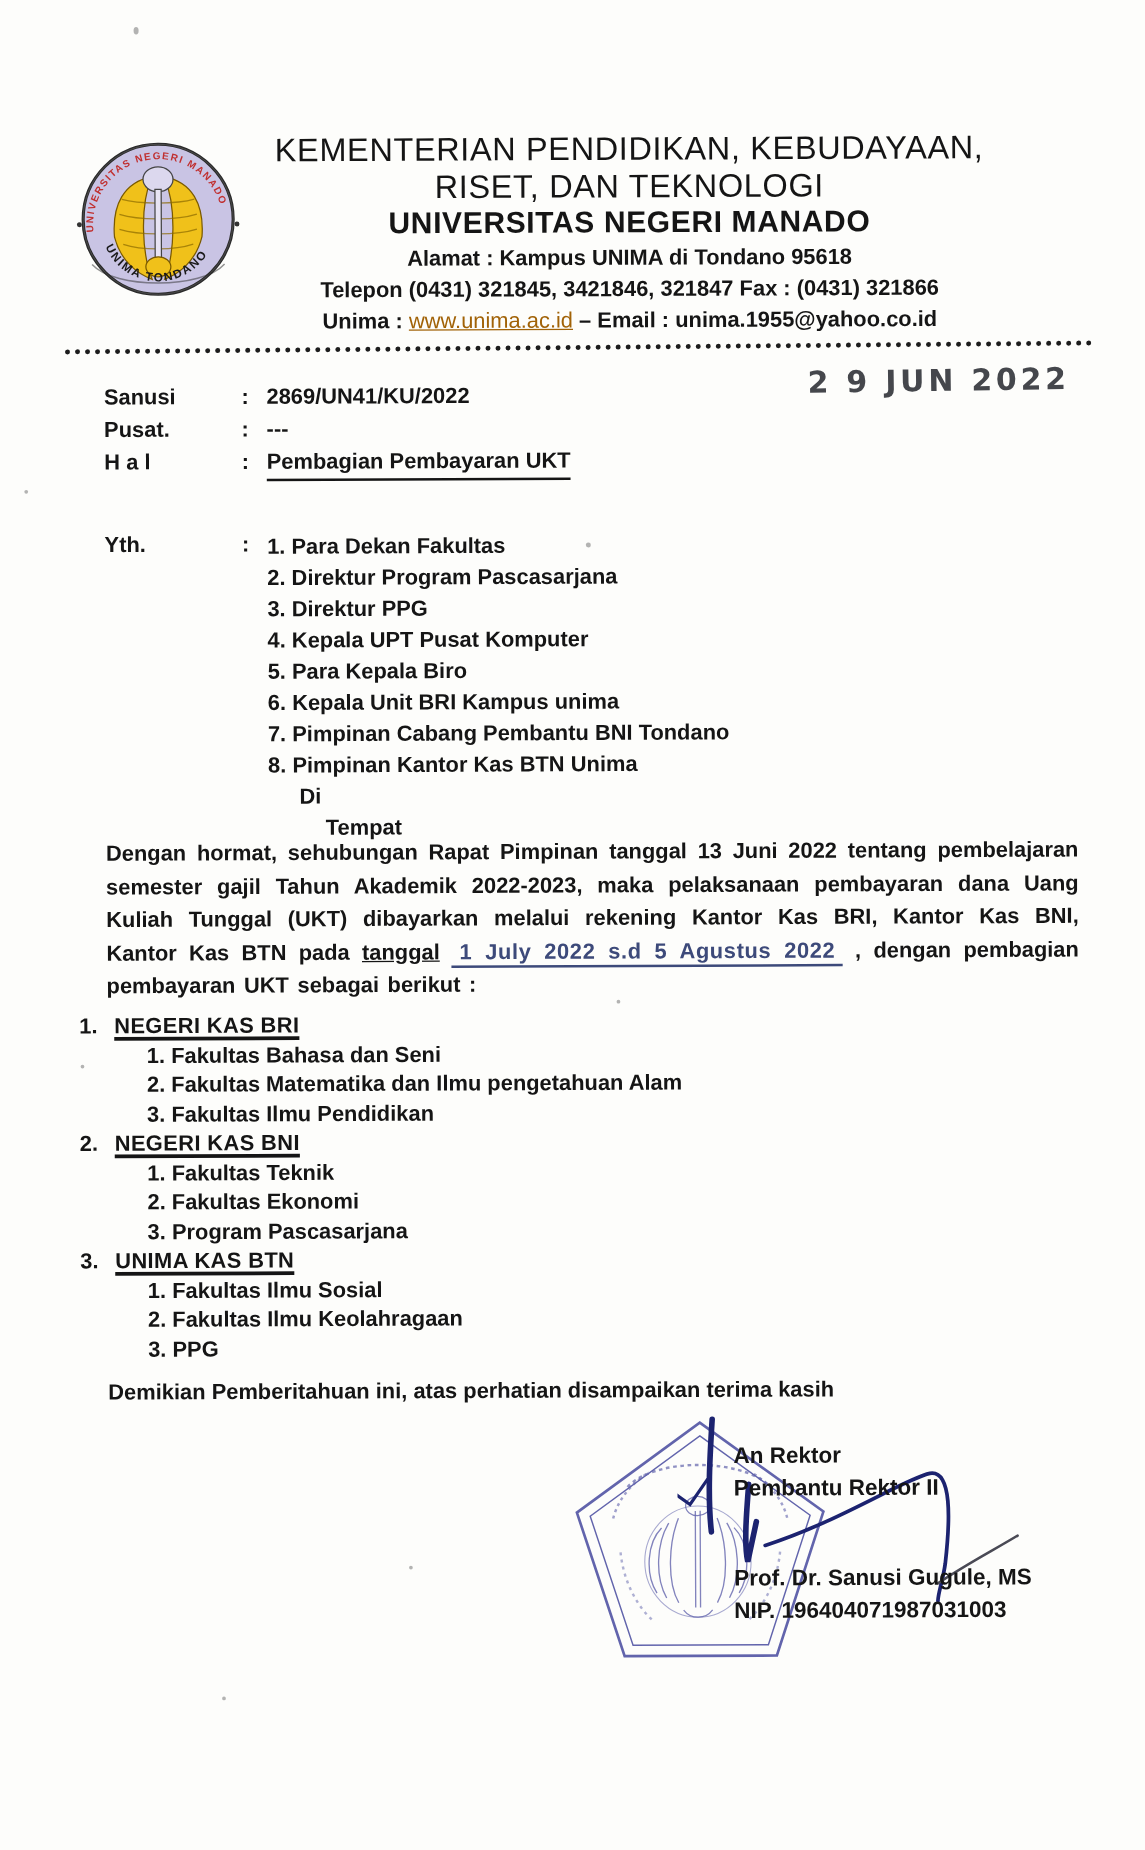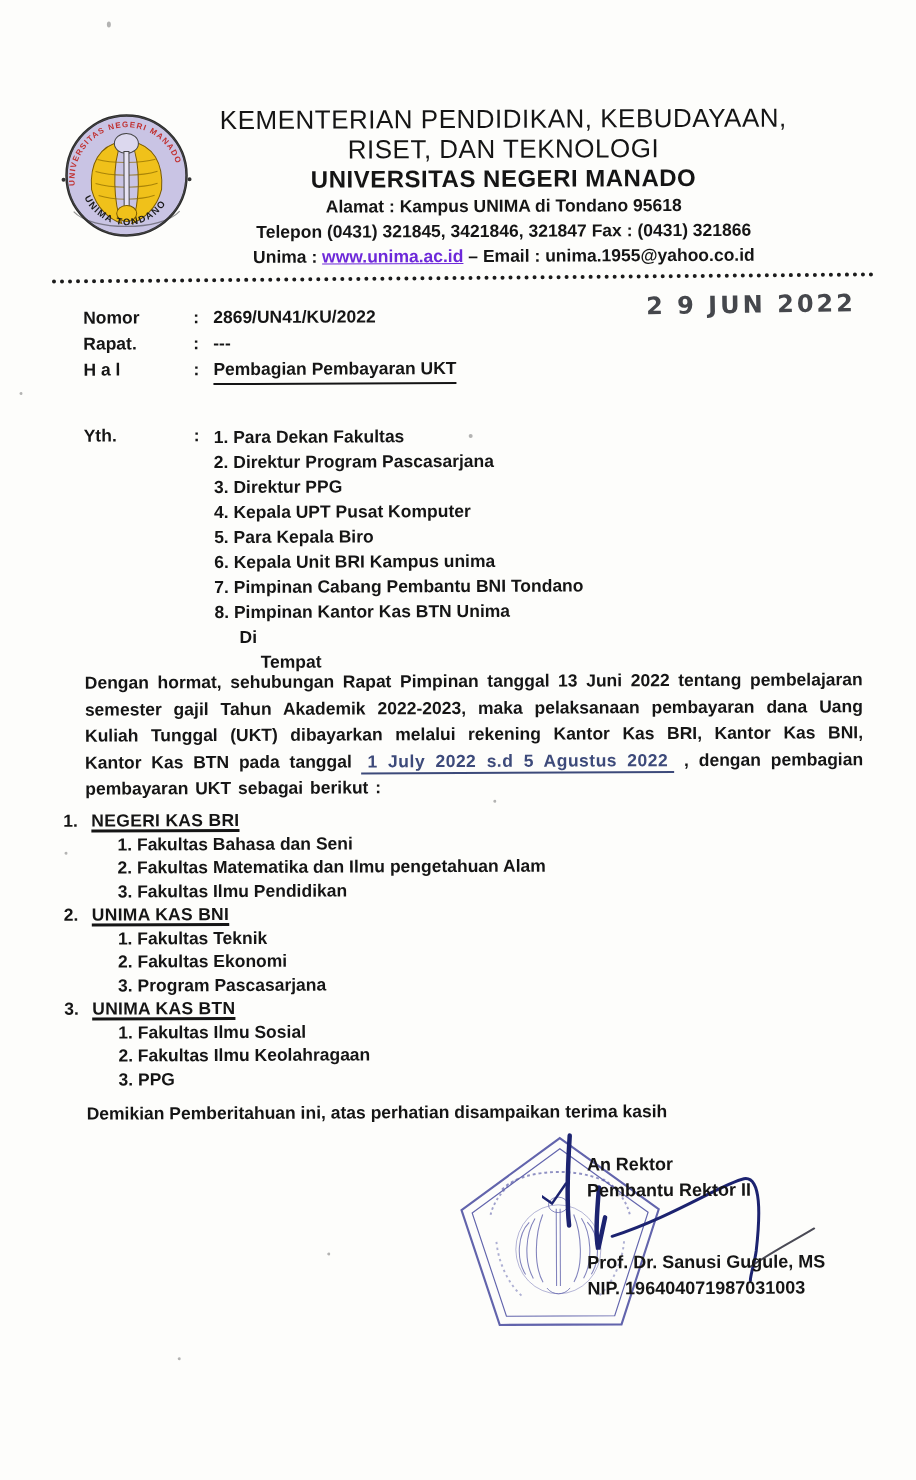--- a/index.html
+++ b/index.html
@@ -10,21 +10,21 @@
   }
   .scan { position:absolute; inset:0; transform:rotate(-0.25deg); }
 
   
   .letterhead { position:absolute; top:104px; left:0; width:100%; height:172px; }
   .logo { position:absolute; left:56px; top:2px; width:146px; height:142px; }
   .lh-text { position:absolute; left:200px; top:0; width:612px; text-align:center; }
   .ministry { font-size:26px; line-height:30px; font-weight:500; letter-spacing:0.5px; }
   .university { font-size:24px; line-height:30px; font-weight:700; letter-spacing:0.5px; }
   .lh-small { font-size:17.5px; line-height:25px; font-weight:700; }
-  .lh-link { color:#6d28d9; text-decoration:underline; font-weight:700; }
+  .lh-link { color:#a16207; text-decoration:underline; font-weight:400; }
 
   .separator {
     position:absolute; top:276px; left:54px; width:822px; height:0;
     border-top:4px dotted #1c1c1c; transform:rotate(-0.25deg);
   }
 
   
   .date-stamp {
     position:absolute; top:292px; left:648px;
     font-family:"DejaVu Sans", sans-serif; font-size:24px; font-weight:600;
@@ -48,21 +48,21 @@
   .rec-item { line-height:25px; }
   .rec-di { line-height:25px; margin-left:25px; }
   .rec-place { line-height:25px; margin-left:46px; }
 
   
   .body-para {
     position:absolute; top:668px; left:85px; width:778px;
     font-size:17.5px; line-height:26.5px; font-weight:600;
     text-align:justify; word-spacing:2px;
   }
-  .tanggal-word { font-weight:800; }
+  .tanggal-word { font-weight:800;text-decoration:underline; }
   .hw-range {
     color:#3d4a7a; font-weight:600; letter-spacing:0.5px;
     border-bottom:2px solid #3d4a7a; padding:0 6px 1px 6px; white-space:nowrap;
   }
 
   
   .sections { position:absolute; top:808px; left:63px; font-size:17.5px; font-weight:700; }
   .sec-head { line-height:23.5px; display:flex; }
   .sec-num { width:28px; }
   .sec-title { text-decoration:underline; text-decoration-thickness:2.5px; text-underline-offset:3px; letter-spacing:0.3px; }
@@ -126,26 +126,26 @@
         <div class="lh-small"><span>Unima : </span><span class="lh-link">www.unima.ac.id</span> <span>– Email : unima.1955@yahoo.co.id</span></div>
       </div>
     </div>
 
     <div class="separator"></div>
 
     <div class="date-stamp">2 9 JUN 2022</div>
 
     <div class="meta">
       <div class="meta-row">
-        <span class="meta-label">Nomor</span>
+        <span class="meta-label">Sanusi</span>
         <span class="meta-colon">:</span>
         <span class="meta-value">2869/UN41/KU/2022</span>
       </div>
       <div class="meta-row">
-        <span class="meta-label">Rapat.</span>
+        <span class="meta-label">Pusat.</span>
         <span class="meta-colon">:</span>
         <span class="meta-value">---</span>
       </div>
       <div class="meta-row">
         <span class="meta-label">H a l</span>
         <span class="meta-colon">:</span>
         <span class="meta-value hal-value">Pembagian Pembayaran UKT</span>
       </div>
     </div>
 
@@ -181,21 +181,21 @@
           <span class="sec-num">1.</span>
           <span class="sec-title">NEGERI KAS BRI</span>
         </div>
         <div class="sec-item">1. Fakultas Bahasa dan Seni</div>
         <div class="sec-item">2. Fakultas Matematika dan Ilmu pengetahuan Alam</div>
         <div class="sec-item">3. Fakultas Ilmu Pendidikan</div>
       </div>
       <div class="section">
         <div class="sec-head">
           <span class="sec-num">2.</span>
-          <span class="sec-title">UNIMA KAS BNI</span>
+          <span class="sec-title">NEGERI KAS BNI</span>
         </div>
         <div class="sec-item">1. Fakultas Teknik</div>
         <div class="sec-item">2. Fakultas Ekonomi</div>
         <div class="sec-item">3. Program Pascasarjana</div>
       </div>
       <div class="section">
         <div class="sec-head">
           <span class="sec-num">3.</span>
           <span class="sec-title">UNIMA KAS BTN</span>
         </div>

